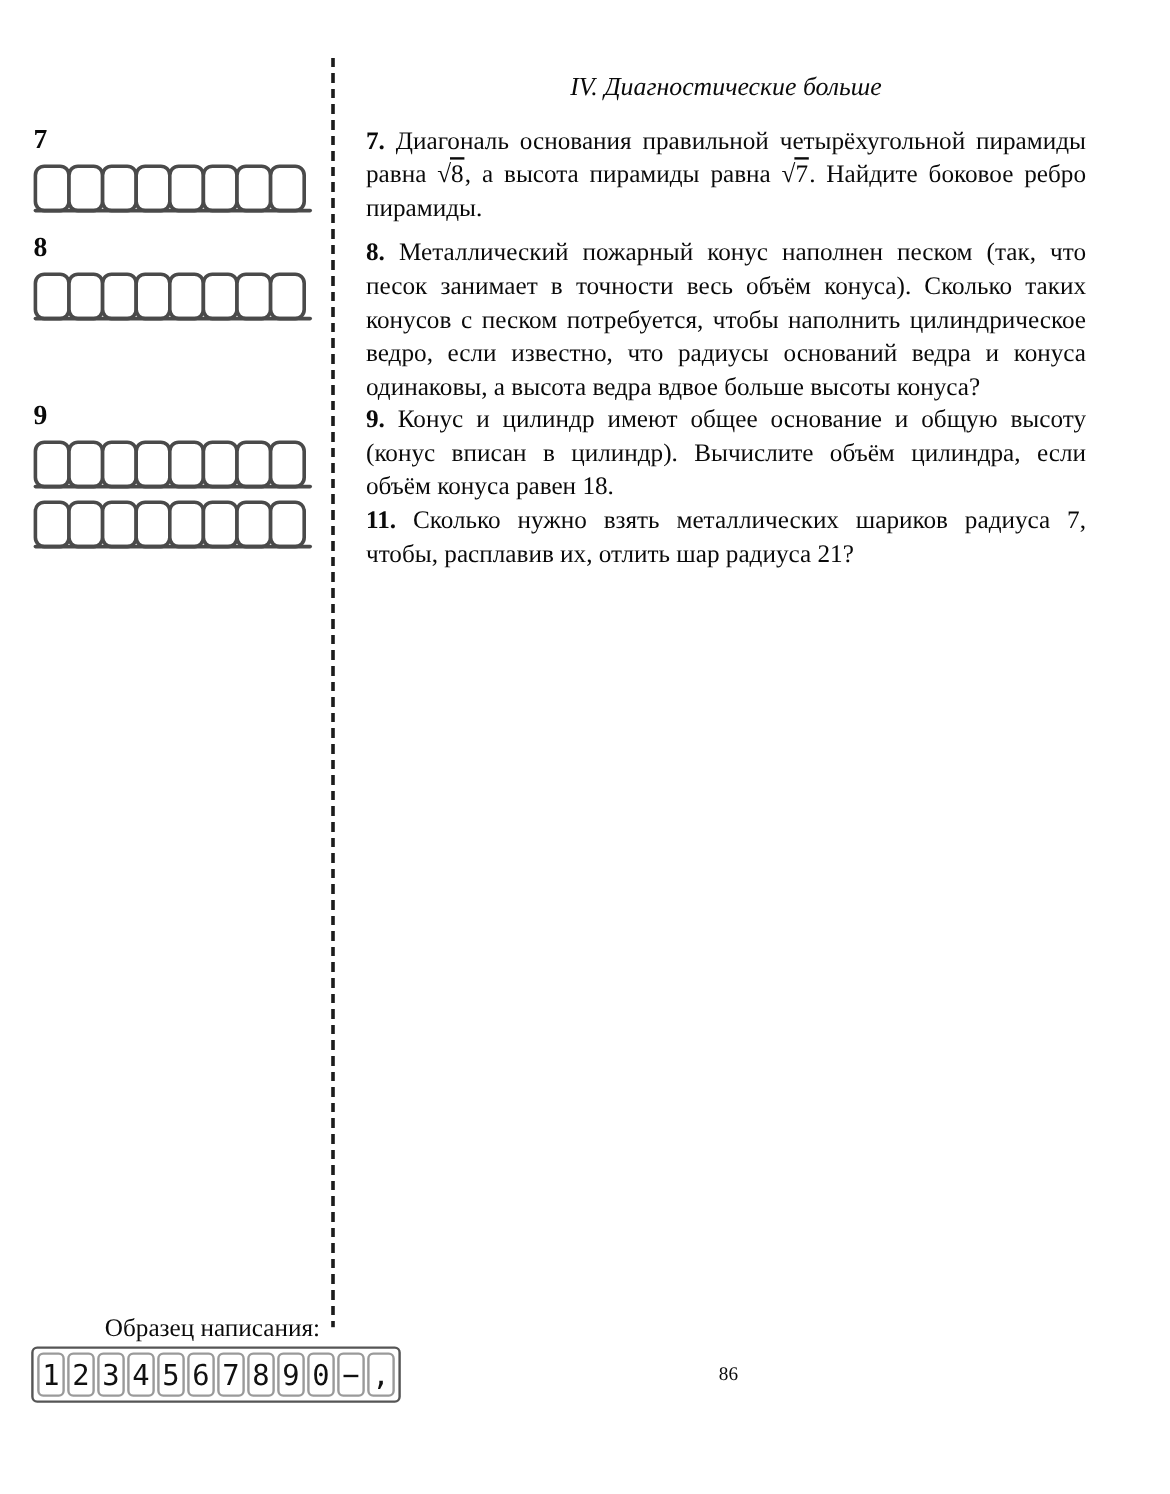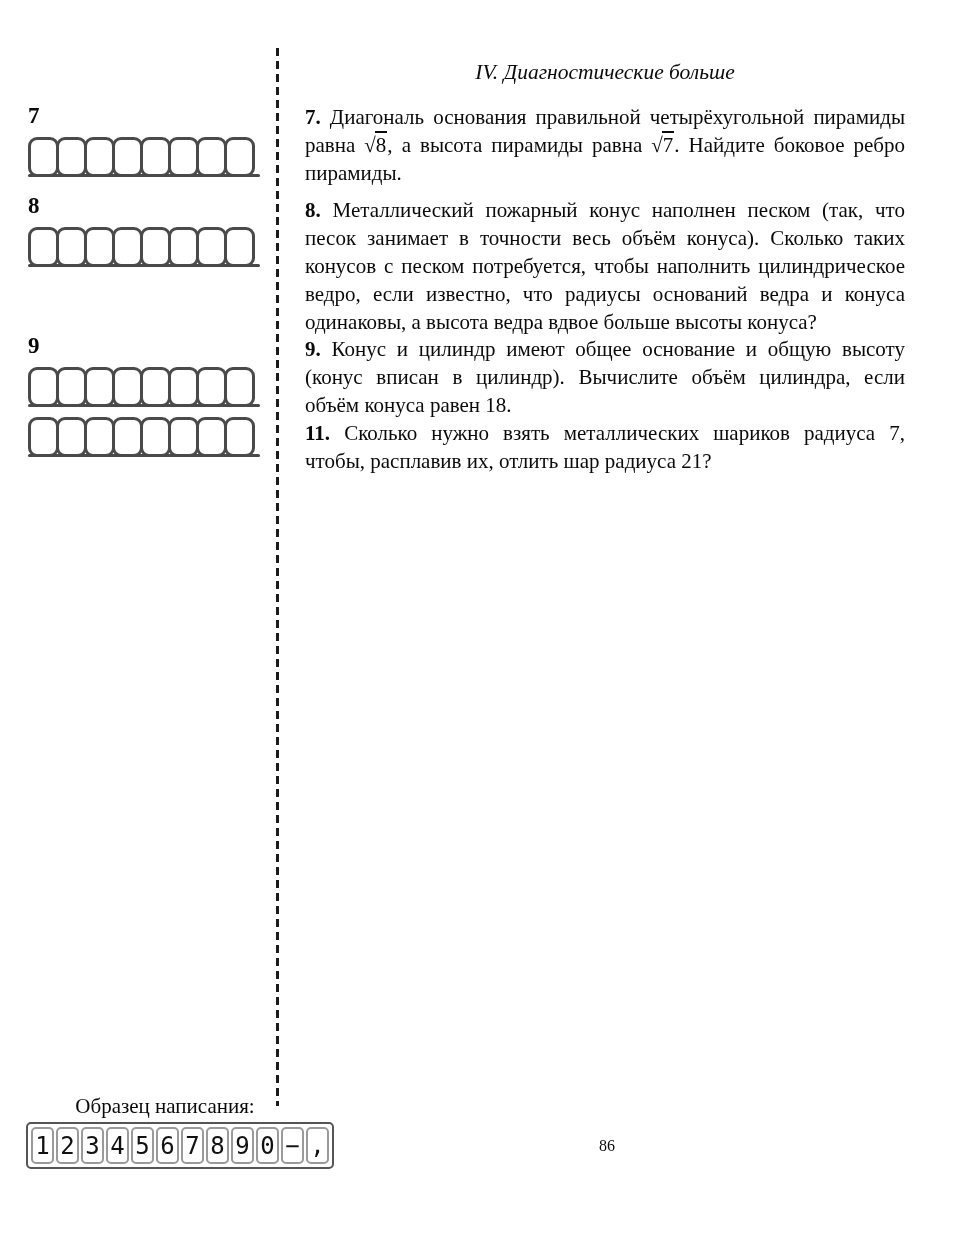--- a/index.html
+++ b/index.html
@@ -40,21 +40,21 @@
   .problems p{
     position:absolute;left:305px;width:600px;margin:0;
     font-size:21px;line-height:28px;text-align:justify;
   }
   .problems b{font-weight:bold;}
   .sq{white-space:nowrap;}
   .sq .r{border-top:2px solid #0a0a0a;margin-left:-1px;padding:0 1px;}
 
   
   .sample-label{
-    position:absolute;top:1094px;left:28px;width:274px;text-align:center;font-size:21px;
+    position:absolute;top:1094px;left:40px;width:274px;text-align:center;font-size:21px;
   }
   .sample-row{
     position:absolute;top:1122px;left:26px;display:flex;gap:2px;
     padding:3px;border:2px solid #555;border-radius:5px;background:#fff;
   }
   .sample-cell{
     flex:none;width:19px;height:33px;border:2px solid #9a9a9a;border-radius:5px;
     display:flex;align-items:center;justify-content:center;
     font-family:"DejaVu Sans Mono", monospace;font-size:24px;color:#111;
   }

